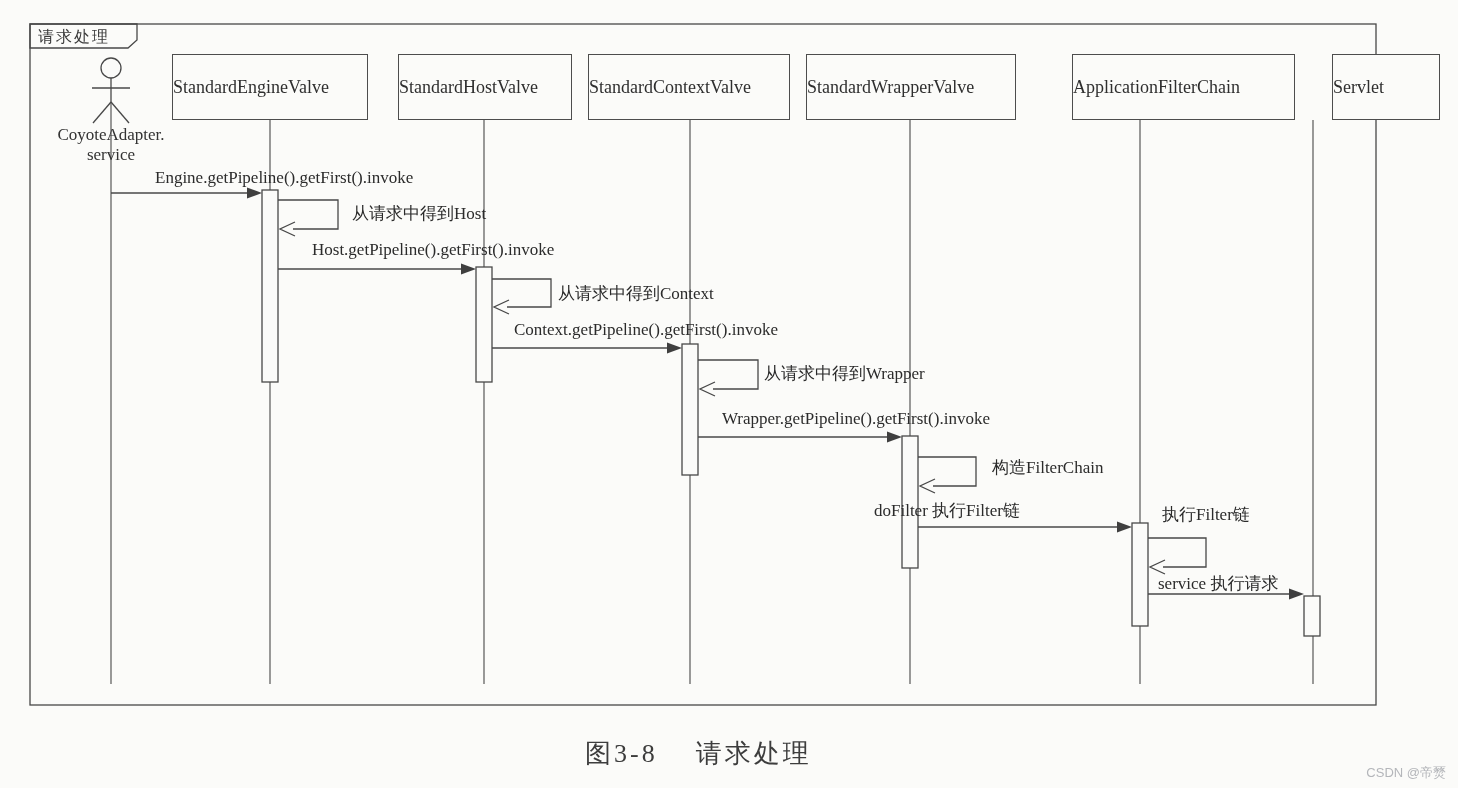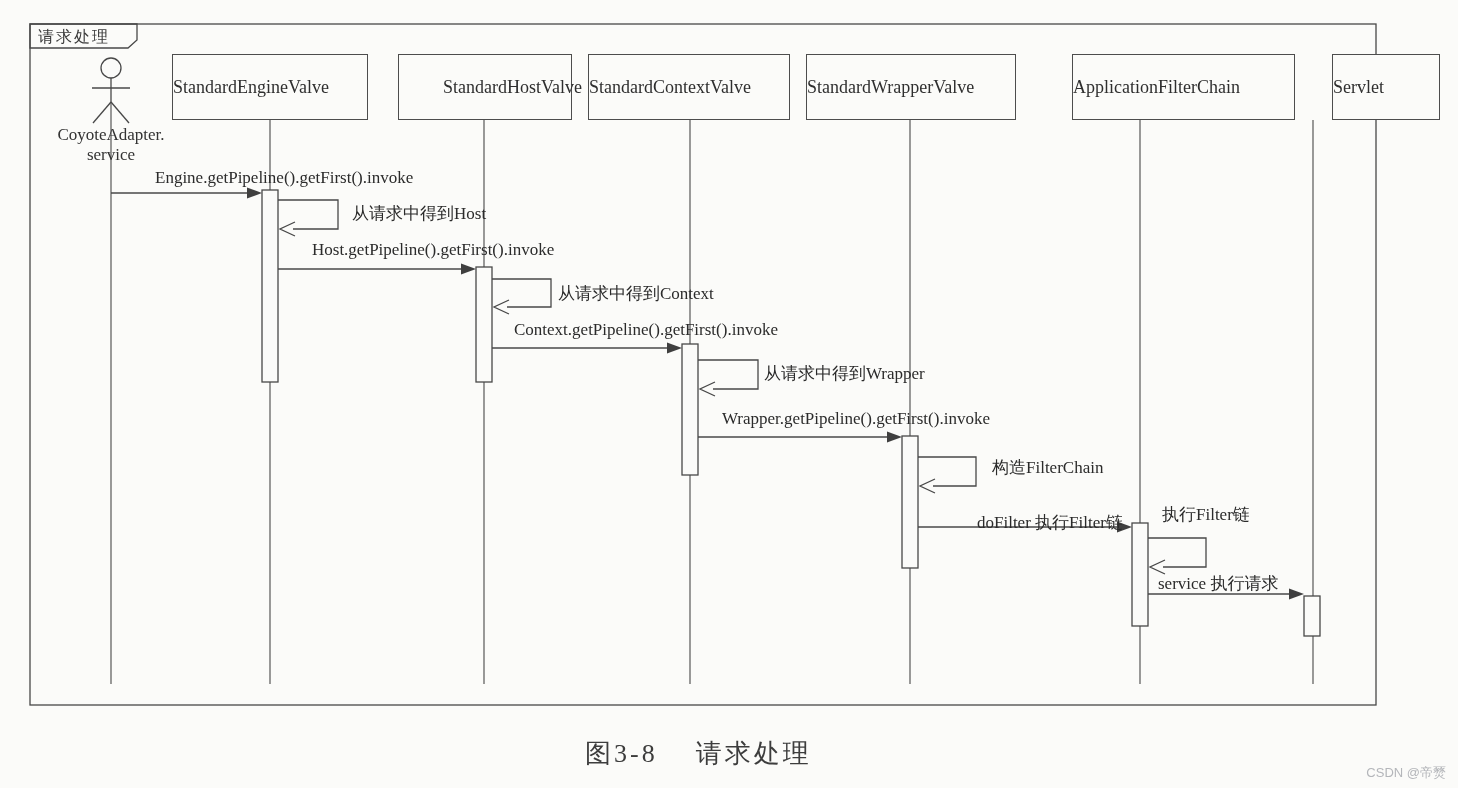--- a/index.html
+++ b/index.html
@@ -142,21 +142,21 @@
       <path d="M1148,538 H1206 V567 H1163"></path>
       <path d="M1165,560 L1150,567 L1165,574"></path>
     </g>
   </svg>
 
   <div class="frame-label">请求处理</div>
 
   <div class="participant" style="left:172px;  width:196px;">
       <span>StandardEngineValve</span>
     </div>
-  <div class="participant" style="left:398px;  width:174px;padding-left:44px;">
+  <div class="participant" style="left:398px;  width:174px;">
       <span>StandardHostValve</span>
     </div>
   <div class="participant" style="left:588px;  width:202px;">
       <span>StandardContextValve</span>
     </div>
   <div class="participant" style="left:806px;  width:210px;">
       <span>StandardWrapperValve</span>
     </div>
   <div class="participant" style="left:1028px; width:223px;margin-left:44px;">
       <span>ApplicationFilterChain</span>
@@ -165,21 +165,21 @@
       <span>Servlet</span>
     </div>
 
   <div class="actor-name" style="left:26px; top:126px;">CoyoteAdapter.</div>
   <div class="actor-name" style="left:26px; top:146px;">service</div>
 
   <div class="msg-label" style="left:155px;  top:168px;text-align:right;">Engine.getPipeline().getFirst().invoke</div>
   <div class="msg-label" style="left:312px;  top:240px;">Host.getPipeline().getFirst().invoke</div>
   <div class="msg-label" style="left:514px;  top:320px;">Context.getPipeline().getFirst().invoke</div>
   <div class="msg-label" style="left:722px;  top:409px;">Wrapper.getPipeline().getFirst().invoke</div>
-  <div class="msg-label" style="left:977px;  top:499px;margin-top:12px;">doFilter 执行Filter链</div>
+  <div class="msg-label" style="left:874px;  top:499px;">doFilter 执行Filter链</div>
   <div class="msg-label" style="left:1158px; top:572px;">service 执行请求</div>
 
   <div class="msg-label" style="left:352px;  top:202px;">从请求中得到Host</div>
   <div class="msg-label" style="left:558px;  top:282px;">从请求中得到Context</div>
   <div class="msg-label" style="left:764px;  top:362px;">从请求中得到Wrapper</div>
   <div class="msg-label" style="left:992px;  top:456px;">构造FilterChain</div>
   <div class="msg-label" style="left:1162px; top:503px;">执行Filter链</div>
 
   <div class="caption">
     <span>图3-8</span>

